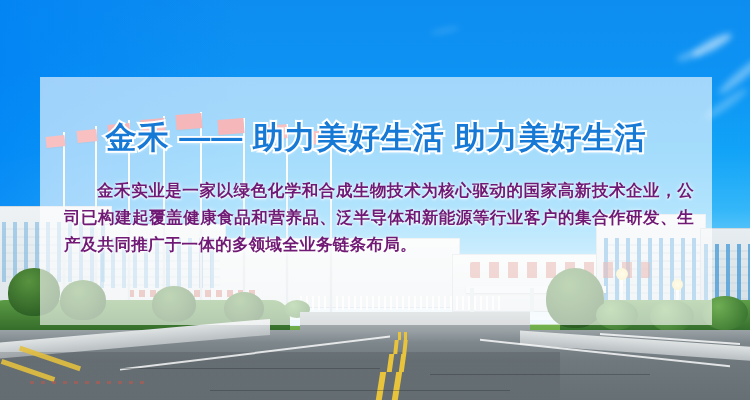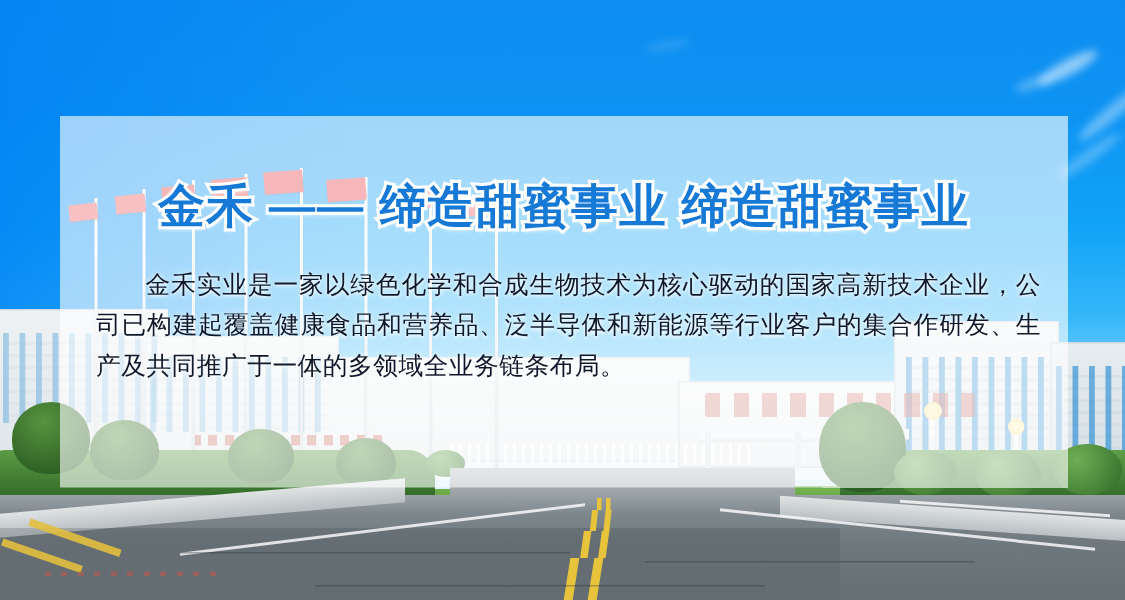--- a/index.html
+++ b/index.html
@@ -261,25 +261,26 @@
       0 0 2px rgba(255,255,255,.9),
       0 2px 3px rgba(255,255,255,.8);
   }
 
   .paragraph {
     position: absolute;
     left: 24px; top: 100px;
     width: 630px;
     font-size: 16.5px;
     line-height: 27px;
-    color: #0f172a;
+    color: #701a75;
     text-align: justify;
     text-indent: 33px;
     letter-spacing: .3px;
     text-shadow: 0 1px 2px rgba(255,255,255,.95), 0 0 4px rgba(255,255,255,.85);
+    font-weight: bold;
   }
 </style>
 </head>
 <body>
 
 <div class="banner">
 
   <div class="scene">
 
     <div class="sky"></div>
@@ -375,17 +376,17 @@
     <div class="yellow-diag" style="left:18px;  top:356px; width:64px; height:5px; transform:rotate(19deg);"></div>
     <div class="yellow-diag" style="left:0px;   top:368px; width:56px; height:5px; transform:rotate(19deg);"></div>
 
     <div class="road-crack" style="left:30px;top:381px;width:120px;height:3px;background:repeating-linear-gradient(90deg,#c0564a 0 4px,transparent 4px 11px);opacity:.55;"></div>
     <div class="road-crack" style="left:120px;top:368px;width:260px;"></div>
     <div class="road-crack" style="left:430px;top:374px;width:220px;"></div>
     <div class="road-crack" style="left:210px;top:390px;width:300px;"></div>
   </div>
 
   <div class="panel">
-    <div class="headline">金禾 —— 缔造甜蜜事业 缔造甜蜜事业</div>
+    <div class="headline">金禾 —— 助力美好生活 助力美好生活</div>
     <div class="paragraph">金禾实业是一家以绿色化学和合成生物技术为核心驱动的国家高新技术企业，公司已构建起覆盖健康食品和营养品、泛半导体和新能源等行业客户的集合作研发、生产及共同推广于一体的多领域全业务链条布局。</div>
   </div>
 
 </div>
 
 </body></html>

